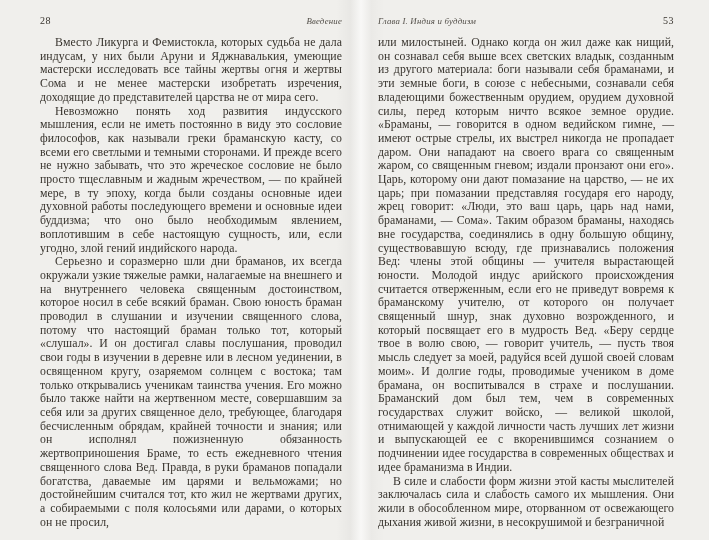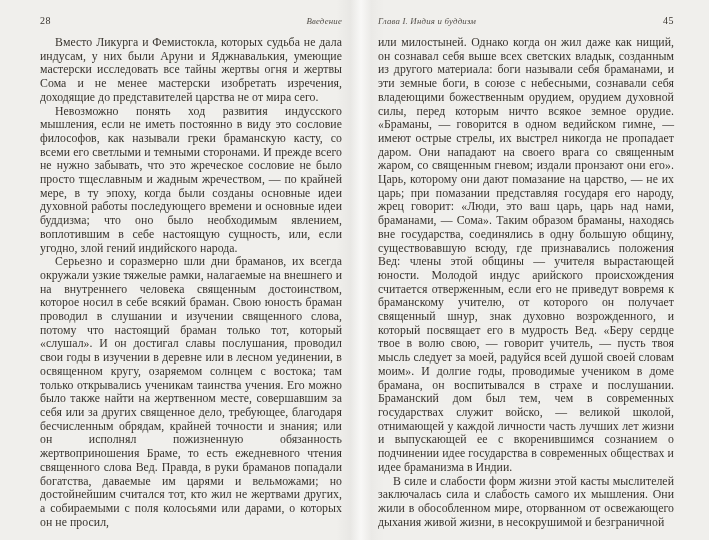--- a/index.html
+++ b/index.html
@@ -82,21 +82,21 @@
     <div class="body-text">
       <p>Вместо Ликурга и Фемистокла, которых судьба не дала индусам, у них были Аруни и Яджнавалькия, умеющие мастерски исследовать все тайны жертвы огня и жертвы Сома и не менее мастерски изобретать изречения, доходящие до представителей царства не от мира сего.</p>
       <p>Невозможно понять ход развития индусского мышления, если не иметь постоянно в виду это сословие философов, как называли греки браманскую касту, со всеми его светлыми и темными сторонами. И прежде всего не нужно забывать, что это жреческое сословие не было просто тщеславным и жадным жречеством, — по крайней мере, в ту эпоху, когда были созданы основные идеи духовной работы последующего времени и основные идеи буддизма; что оно было необходимым явлением, воплотившим в себе настоящую сущность, или, если угодно, злой гений индийского народа.</p>
       <p>Серьезно и соразмерно шли дни браманов, их всегда окружали узкие тяжелые рамки, налагаемые на внешнего и на внутреннего человека священным достоинством, которое носил в себе всякий браман. Свою юность браман проводил в слушании и изучении священного слова, потому что настоящий браман только тот, который «слушал». И он достигал славы послушания, проводил свои годы в изучении в деревне или в лесном уединении, в освященном кругу, озаряемом солнцем с востока; там только открывались ученикам таинства учения. Его можно было также найти на жертвенном месте, совершавшим за себя или за других священное дело, требующее, благодаря бесчисленным обрядам, крайней точности и знания; или он исполнял пожизненную обязанность жертвоприношения Браме, то есть ежедневного чтения священного слова Вед. Правда, в руки браманов попадали богатства, даваемые им царями и вельможами; но достойнейшим считался тот, кто жил не жертвами других, а собираемыми с поля колосьями или дарами, о которых он не просил,</p>
     </div>
   </div>
 
   <div class="page page-right">
     <div class="running-header">
       <span class="head-title">Глава I. Индия и буддизм</span>
-      <span class="page-num">45</span>
+      <span class="page-num">53</span>
     </div>
     <div class="body-text">
       <p class="no-indent">или милостыней. Однако когда он жил даже как нищий, он сознавал себя выше всех светских владык, созданным из другого материала: боги называли себя браманами, и эти земные боги, в союзе с небесными, сознавали себя владеющими божественным орудием, орудием духовной силы, перед которым ничто всякое земное орудие. «Браманы, — говорится в одном ведийском гимне, — имеют острые стрелы, их выстрел никогда не пропадает даром. Они нападают на своего врага со священным жаром, со священным гневом; издали пронзают они его». Царь, которому они дают помазание на царство, — не их царь; при помазании представляя государя его народу, жрец говорит: «Люди, это ваш царь, царь над нами, браманами, — Сома». Таким образом браманы, находясь вне государства, соединялись в одну большую общину, существовавшую всюду, где признавались положения Вед: члены этой общины — учителя вырастающей юности. Молодой индус арийского происхождения считается отверженным, если его не приведут вовремя к браманскому учителю, от которого он получает священный шнур, знак духовно возрожденного, и который посвящает его в мудрость Вед. «Беру сердце твое в волю свою, — говорит учитель, — пусть твоя мысль следует за моей, радуйся всей душой своей словам моим». И долгие годы, проводимые учеником в доме брамана, он воспитывался в страхе и послушании. Браманский дом был тем, чем в современных государствах служит войско, — великой школой, отнимающей у каждой личности часть лучших лет жизни и выпускающей ее с вкоренившимся сознанием о подчинении идее государства в современных обществах и идее браманизма в Индии.</p>
       <p>В силе и слабости форм жизни этой касты мыслителей заключалась сила и слабость самого их мышления. Они жили в обособленном мире, оторванном от освежающего дыхания живой жизни, в несокрушимой и безграничной</p>
     </div>
   </div>
 
   <div class="gutter"></div>
 
 </div>

